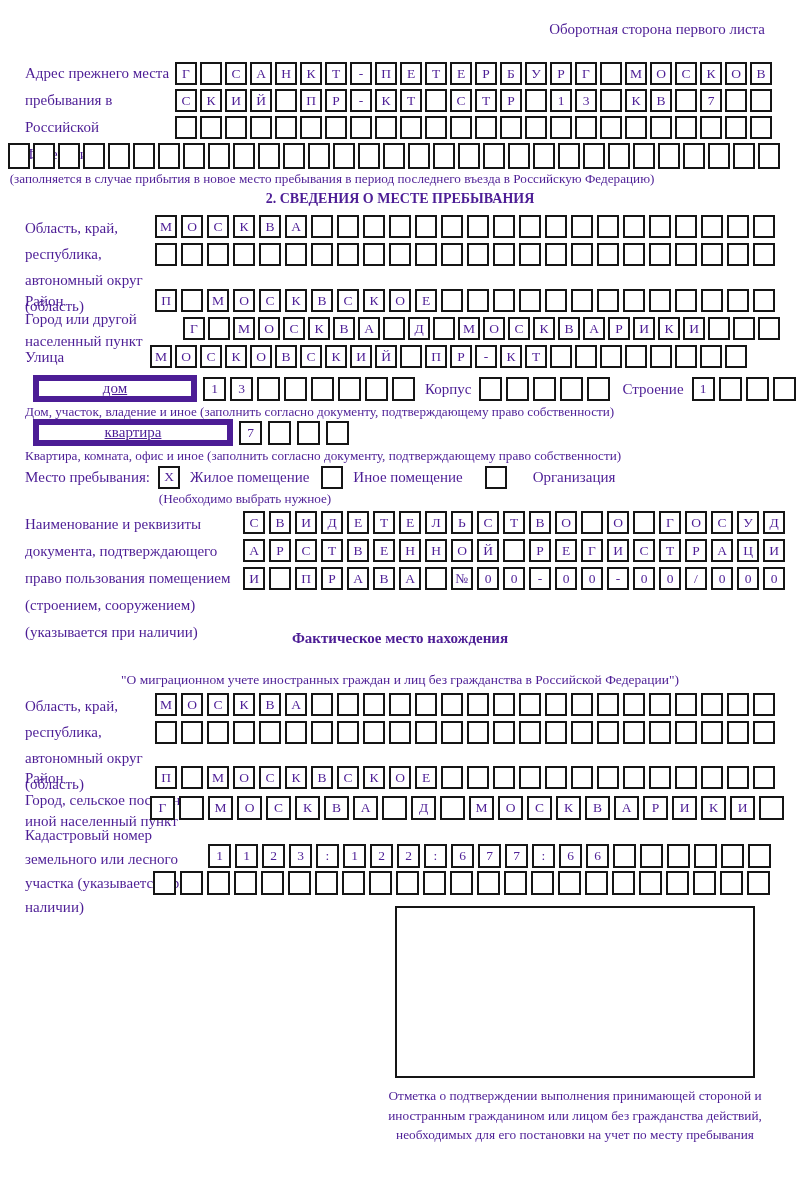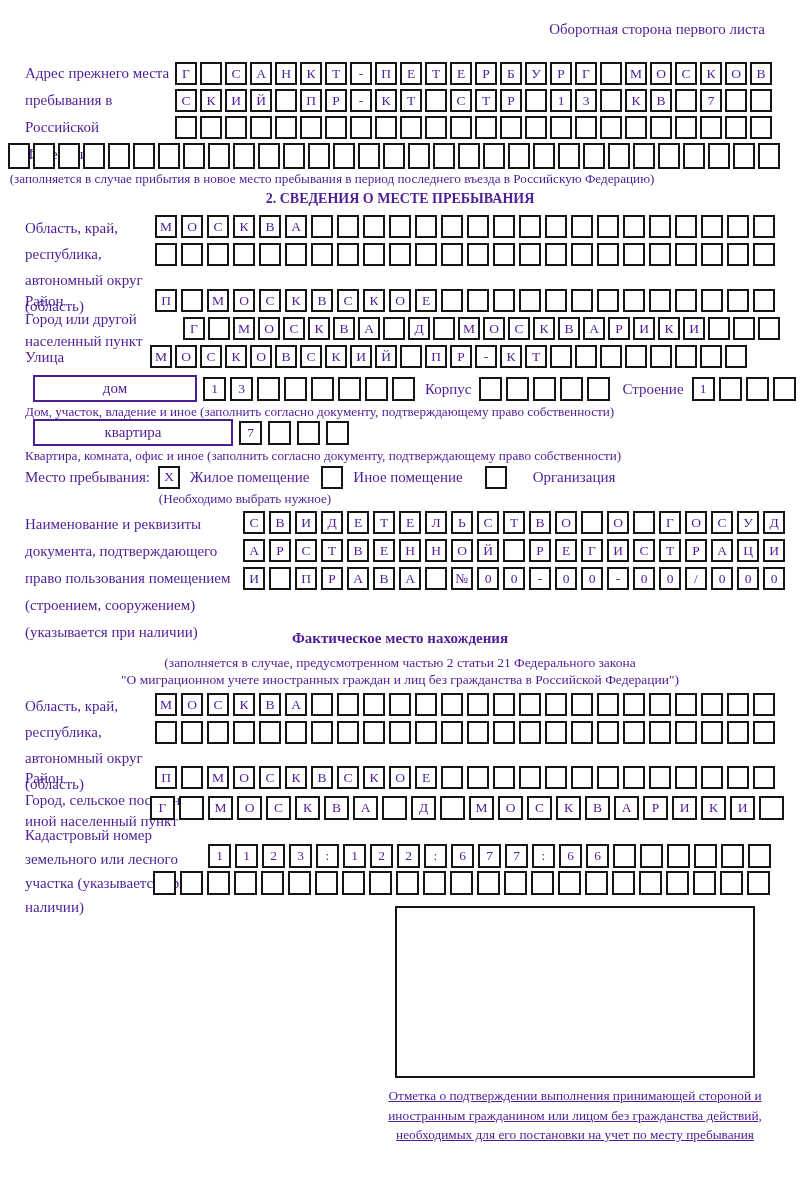--- a/index.html
+++ b/index.html
@@ -19,22 +19,22 @@
     flex:0 0 auto;box-sizing:border-box;width:22px;height:23px;
     border:2px solid #151515;display:flex;align-items:center;justify-content:center;
     font-size:13.5px;line-height:1;background:#fff;
   }
   .g4{gap:4px;}
   .g6{gap:6px;}
   .w23 .cell{width:23px;height:24px;}
   .w25 .cell{width:25px;height:24px;}
   .h26 .cell{height:26px;}
   .typebox{
-    box-sizing:border-box;border:2px solid #4c1d95;height:27px;
-    display:flex;align-items:center;justify-content:center;font-size:15px;background:#fff;
+    box-sizing:border-box;border:6px solid #4c1d95;height:27px;
+    display:flex;align-items:center;justify-content:center;font-size:15px;background:#fff;text-decoration:underline;
   }
   .inlinerow{display:flex;align-items:center;}
   .stampbox{box-sizing:border-box;border:2px solid #151515;background:#fff;}
 </style>
 </head>
 <body>
 
 <div class="page">
 
   <div class="abs lbl" style="top:16px;right:35px;">Оборотная сторона первого листа</div>
@@ -416,21 +416,20 @@
         <span class="cell">0</span>
         <span class="cell">0</span>
         <span class="cell">/</span>
         <span class="cell">0</span>
         <span class="cell">0</span>
         <span class="cell">0</span>
       </div>
   </div>
 
   <div class="abs bold center" style="left:0;top:630px;width:800px;font-size:15px;">Фактическое место нахождения</div>
-  <div class="abs small center" style="left:0;top:655px;width:800px;font-size:13.5px;">(заполняется в случае, предусмотренном частью 2 статьи 21 Федерального закона</div>
   <div class="abs small center" style="left:0;top:672px;width:800px;font-size:13.5px;">"О миграционном учете иностранных граждан и лиц без гражданства в Российской Федерации")</div>
 
   <div class="abs lbl" style="left:25px;top:693px;width:140px;">Область, край, республика, автономный округ (область)</div>
   <div class="abs" style="left:155px;top:693px;">
     <div class="cellrow g4 mb5">
         <span class="cell">М</span>
         <span class="cell">О</span>
         <span class="cell">С</span>
         <span class="cell">К</span>
         <span class="cell">В</span>
@@ -580,15 +579,15 @@
       <span class="cell"></span>
       <span class="cell"></span>
       <span class="cell"></span>
       <span class="cell"></span>
       <span class="cell"></span>
       <span class="cell"></span>
       <span class="cell"></span>
     </div>
 
   <div class="abs stampbox" style="left:395px;top:906px;width:360px;height:172px;"></div>
-  <div class="abs center" style="left:375px;top:1086px;width:400px;font-size:13.3px;line-height:19.5px;text-decoration:underline;">Отметка о подтверждении выполнения принимающей стороной и иностранным гражданином или лицом без гражданства действий, необходимых для его постановки на учет по месту пребывания</div>
+  <div class="abs center" style="left:375px;top:1086px;width:400px;font-size:13.3px;line-height:19.5px;">Отметка о подтверждении выполнения принимающей стороной и иностранным гражданином или лицом без гражданства действий, необходимых для его постановки на учет по месту пребывания</div>
 
 </div>
 
 </body></html>

